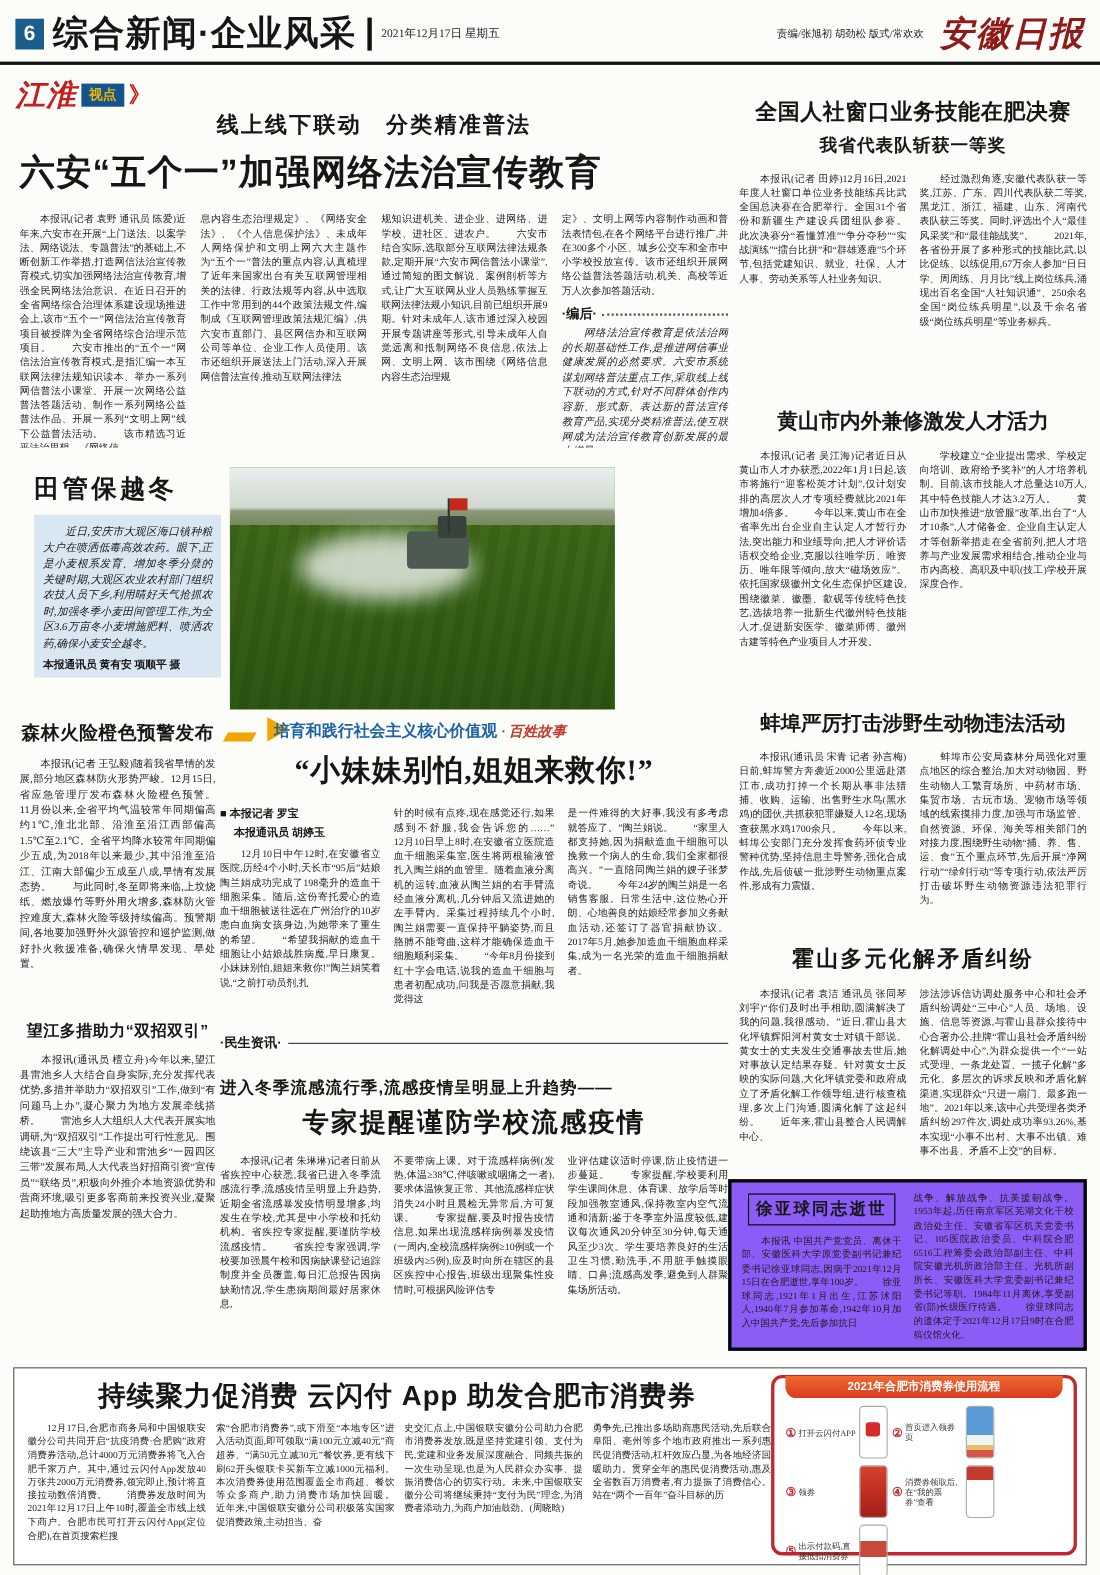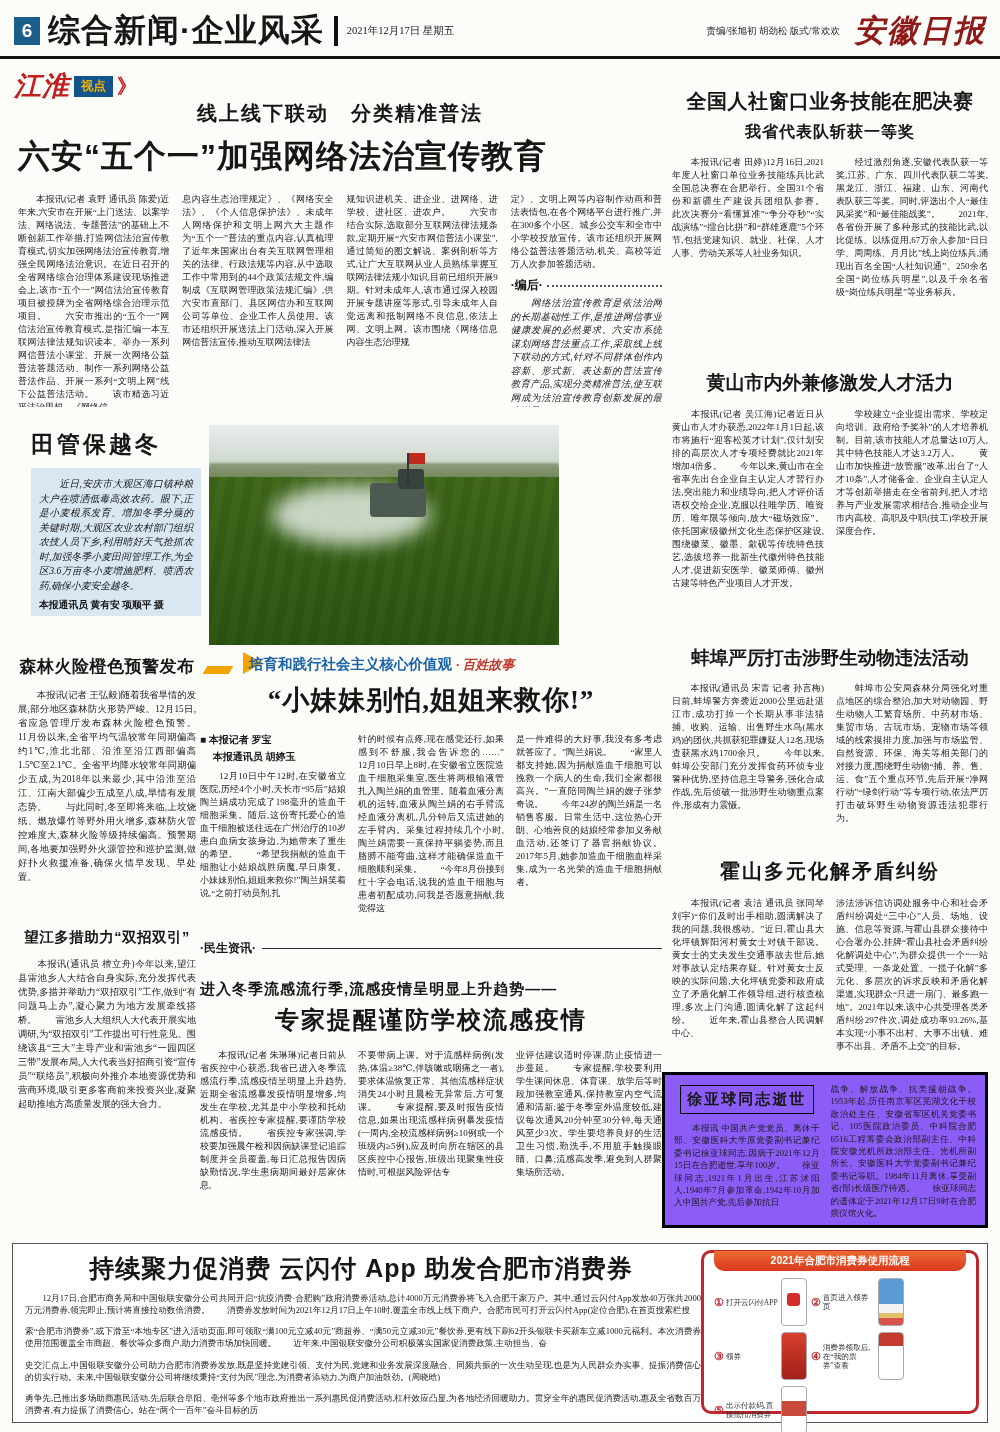--- a/index.html
+++ b/index.html
@@ -115,21 +115,21 @@
   .obit .cols{gap:11px;height:100%;}
   .obit-tbox{border:1.5px solid #000;text-align:center;font-size:15px;font-weight:900;
              letter-spacing:2px;padding:4px 2px;margin:2px 6px 8px;}
   .obit .btxt{font-size:8.6px;line-height:12.4px;}
 
   
   .bot{position:absolute;left:12px;top:1243px;width:976px;height:180px;border:1px solid #555;
        box-sizing:border-box;background:#fff;}
   .bot-head{position:absolute;left:10px;top:8px;width:676px;text-align:center;font-size:25px;
             font-weight:900;letter-spacing:1px;}
-  .bot-cols{position:absolute;left:12px;top:48px;width:676px;height:124px;gap:9px;flex-direction:column;}
+  .bot-cols{position:absolute;left:12px;top:48px;width:676px;height:124px;gap:9px;}
   .bot-cols .btxt{font-size:8.6px;line-height:12.2px;}
 
   .promo{position:absolute;right:8px;top:6px;width:278px;height:164px;border:3px solid #c0272d;
          border-radius:10px;background:#fff;box-sizing:border-box;}
   .promo-banner{width:252px;margin:-2px auto 0;background:linear-gradient(#ef6a30,#d9391f);
                 color:#fff;font-size:10.5px;font-weight:bold;text-align:center;padding:3px 0;
                 border-radius:0 0 10px 10px;font-family:"Liberation Sans",sans-serif;}
   .steps{padding:4px 8px 0;display:flex;flex-wrap:wrap;}
   .step{display:flex;align-items:center;margin:3px 2px;}
   .s-num{color:#c0272d;font-size:11px;font-weight:bold;margin-right:2px;}

